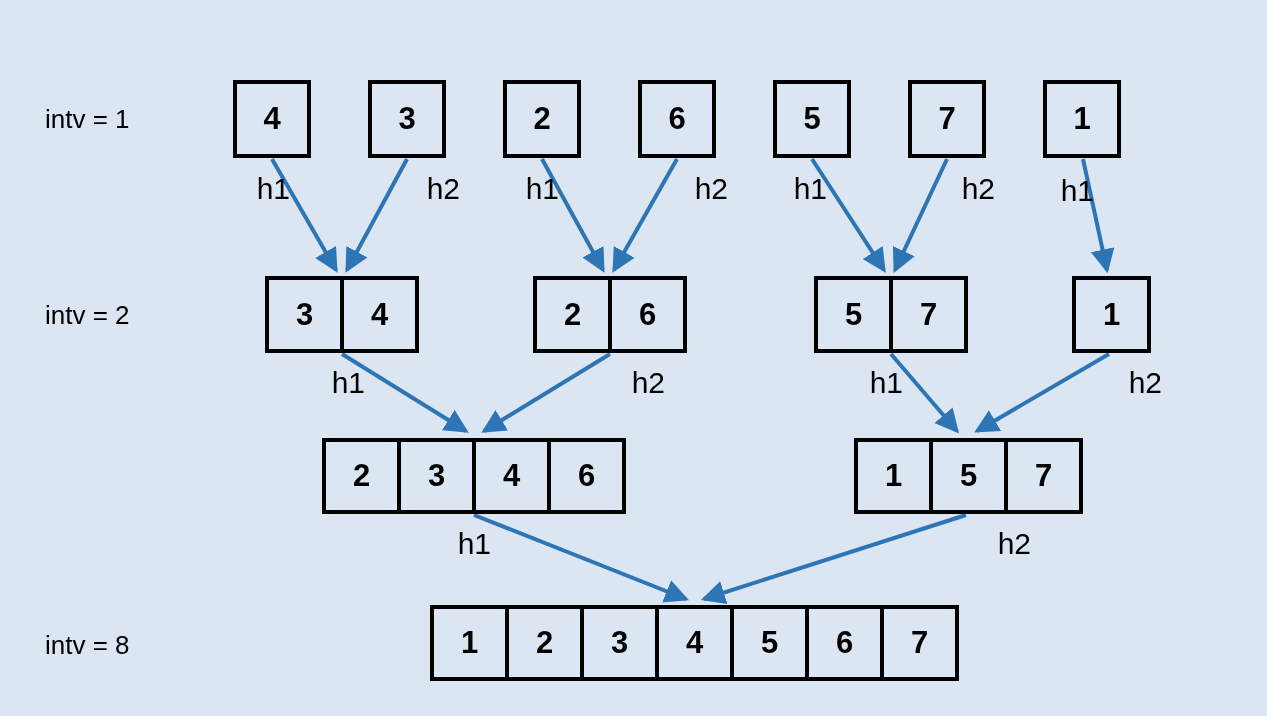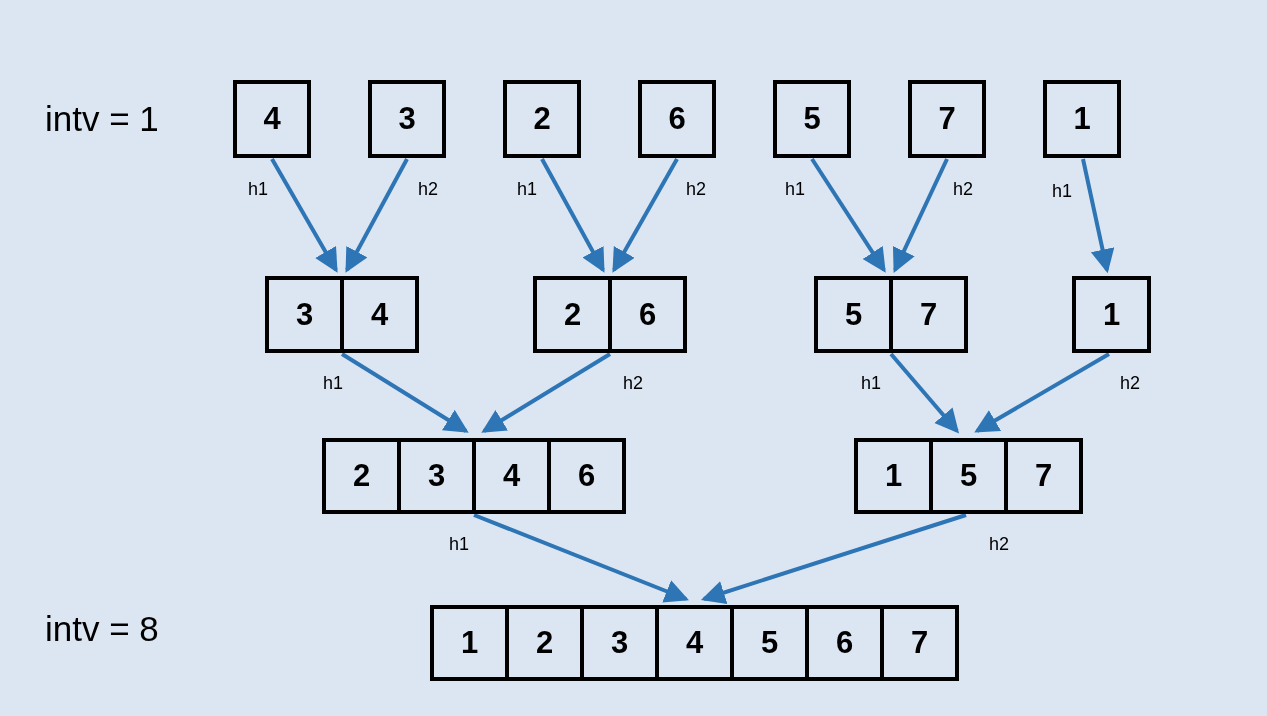--- a/index.html
+++ b/index.html
@@ -14,24 +14,24 @@
     display:flex;align-items:center;justify-content:center;
     font-weight:bold;font-size:31px;color:#000;
   }
   .cell + .cell{margin-left:-4px;}
   .lv1 .cell{width:78px;height:78px;}
   .lv2 .cell{width:79px;height:77px;}
   .lv3 .cell{width:79px;height:76px;}
   .lv4 .cell{width:79px;height:76px;}
   .intv-label{
     position:absolute;left:45px;width:140px;height:34px;
-    font-size:35px;color:#000;line-height:34px;white-space:nowrap;
+    font-size:26px;color:#000;line-height:34px;white-space:nowrap;
   }
   .hlabel{
-    position:absolute;width:64px;text-align:center;font-size:18px;color:#000;
+    position:absolute;width:64px;text-align:right;font-size:30px;color:#000;
     line-height:30px;white-space:nowrap;
   }
 </style>
 </head>
 <body>
 
 <div class="stage">
 
   <svg class="arrows" width="1267" height="716" viewBox="0 0 1267 716">
     <defs>
@@ -50,21 +50,22 @@
       <line x1="342" y1="354" x2="466" y2="431" marker-end="url(#ah)"></line>
       <line x1="610" y1="354" x2="484" y2="431" marker-end="url(#ah)"></line>
       <line x1="891" y1="354" x2="957" y2="431" marker-end="url(#ah)"></line>
       <line x1="1109" y1="354" x2="977" y2="431" marker-end="url(#ah)"></line>
       <line x1="474" y1="515" x2="686" y2="599" marker-end="url(#ah)"></line>
       <line x1="966" y1="515" x2="704" y2="599" marker-end="url(#ah)"></line>
     </g>
   </svg>
 
   <div class="intv-label" style="top:102px">intv = 1</div>
-  <div class="intv-label" style="top:612px">intv = 8</div>
+  <div class="intv-label" style="top:298px">intv = 2</div>
+  <div class="intv-label" style="top:628px">intv = 8</div>
 
   <div class="group lv1" style="left:233px;top:80px">
     <div class="cell">4</div>
   </div>
   <div class="group lv1" style="left:368px;top:80px">
     <div class="cell">3</div>
   </div>
   <div class="group lv1" style="left:503px;top:80px">
     <div class="cell">2</div>
   </div>

